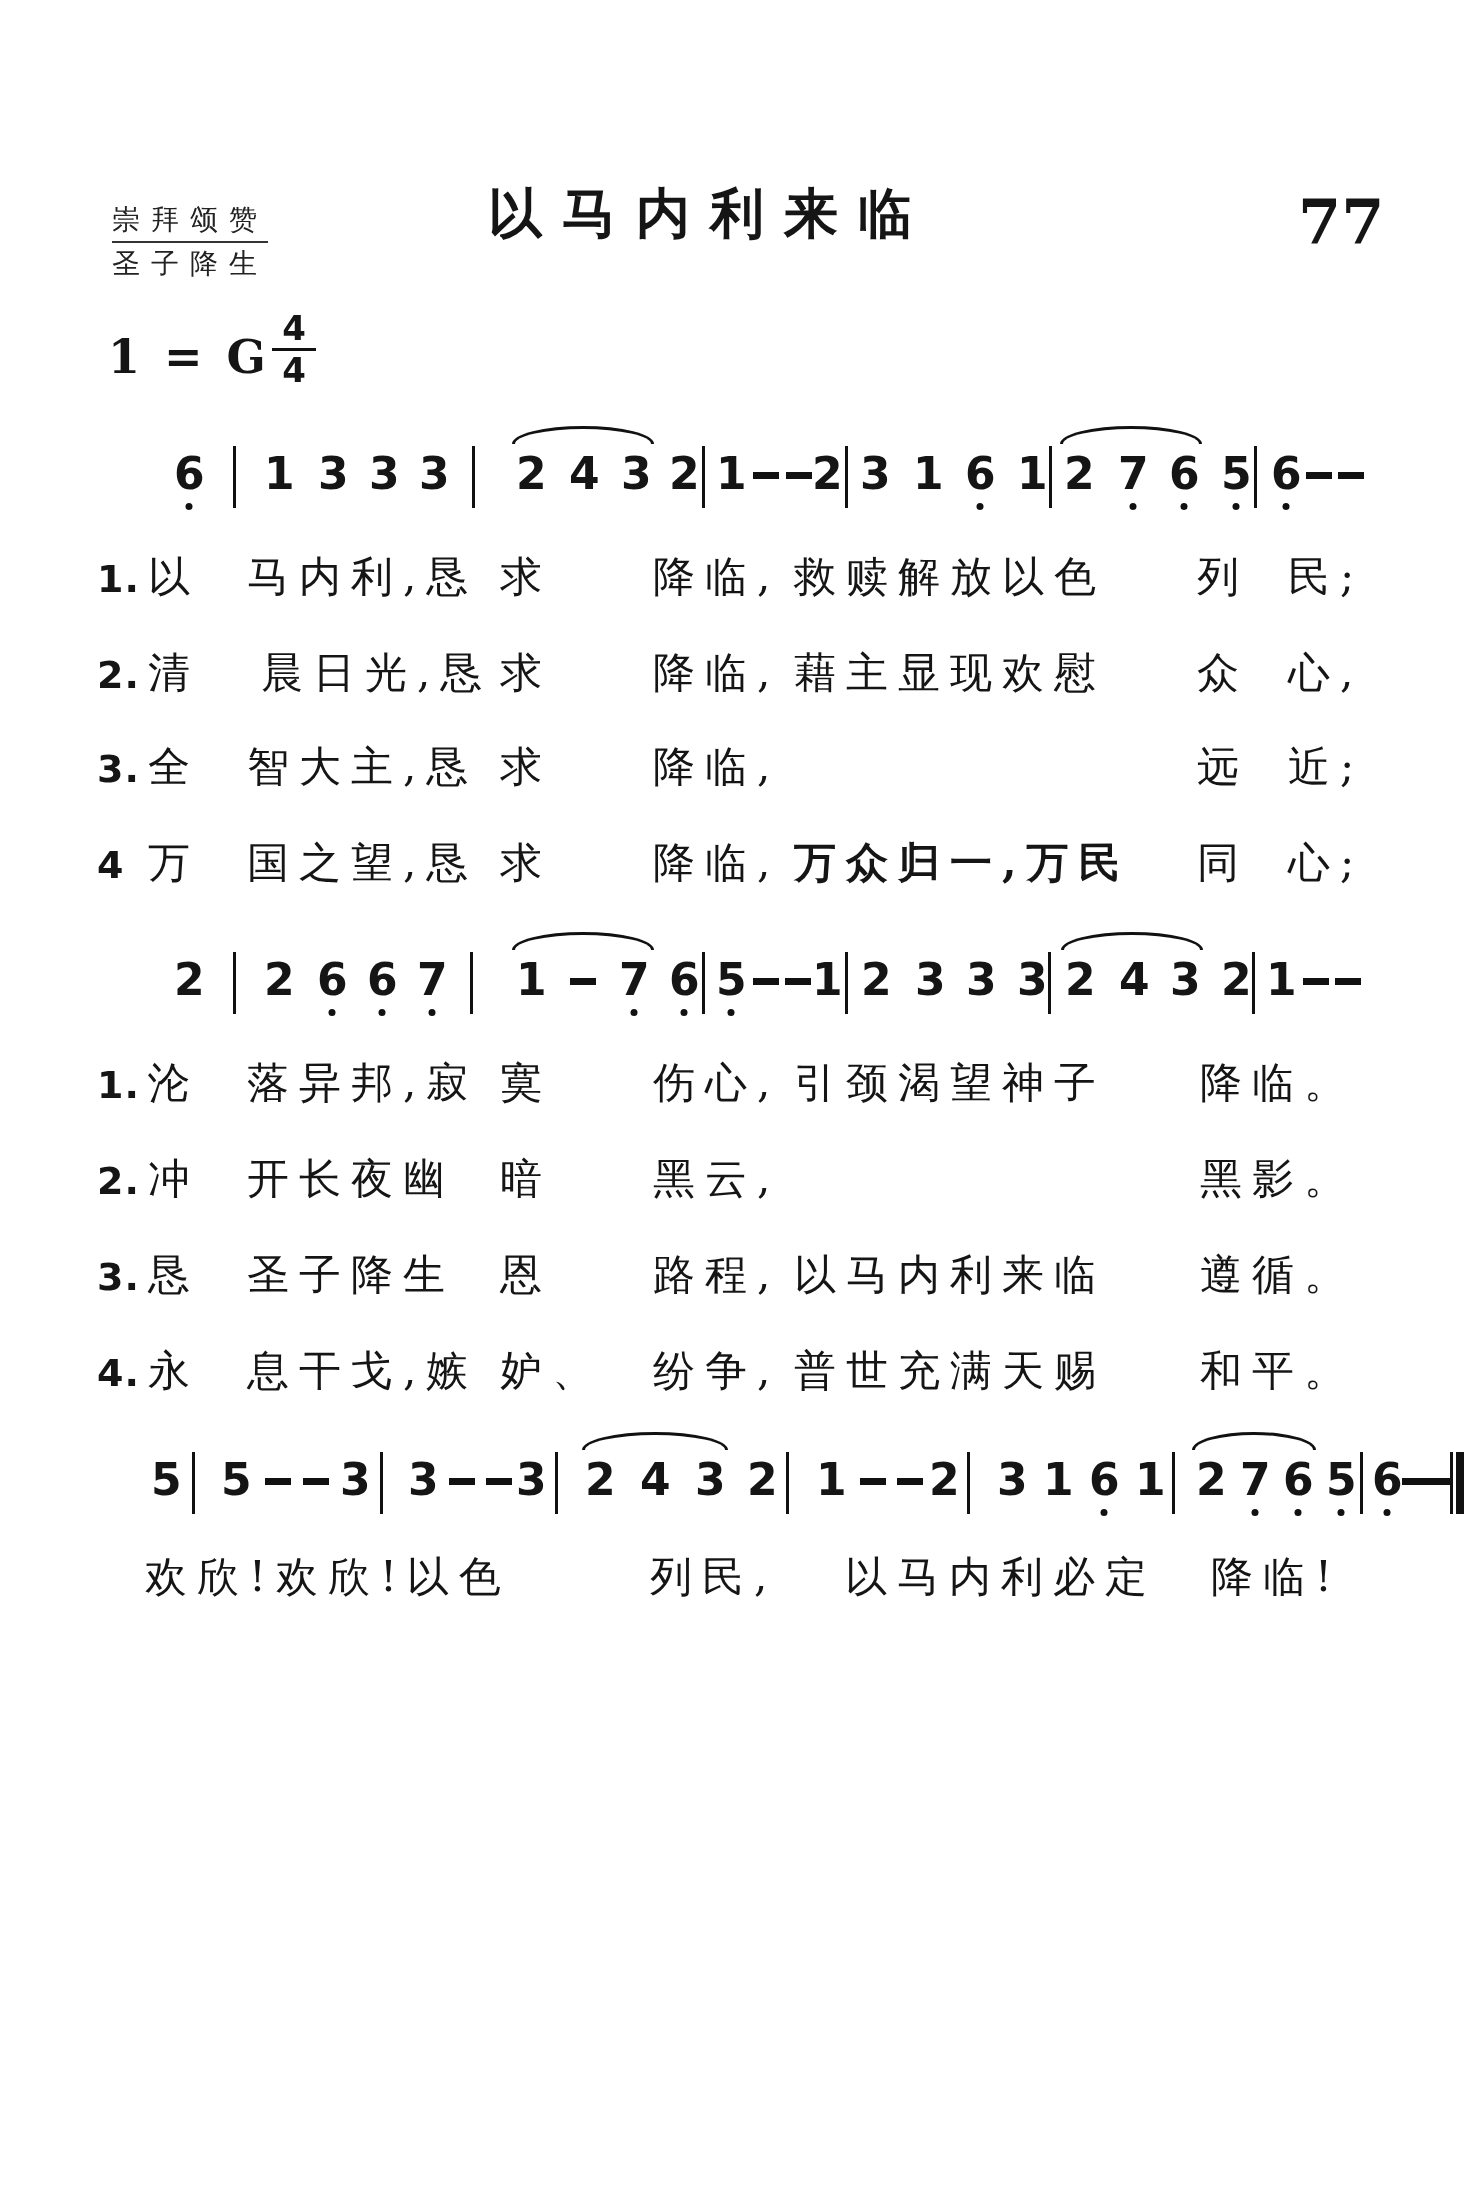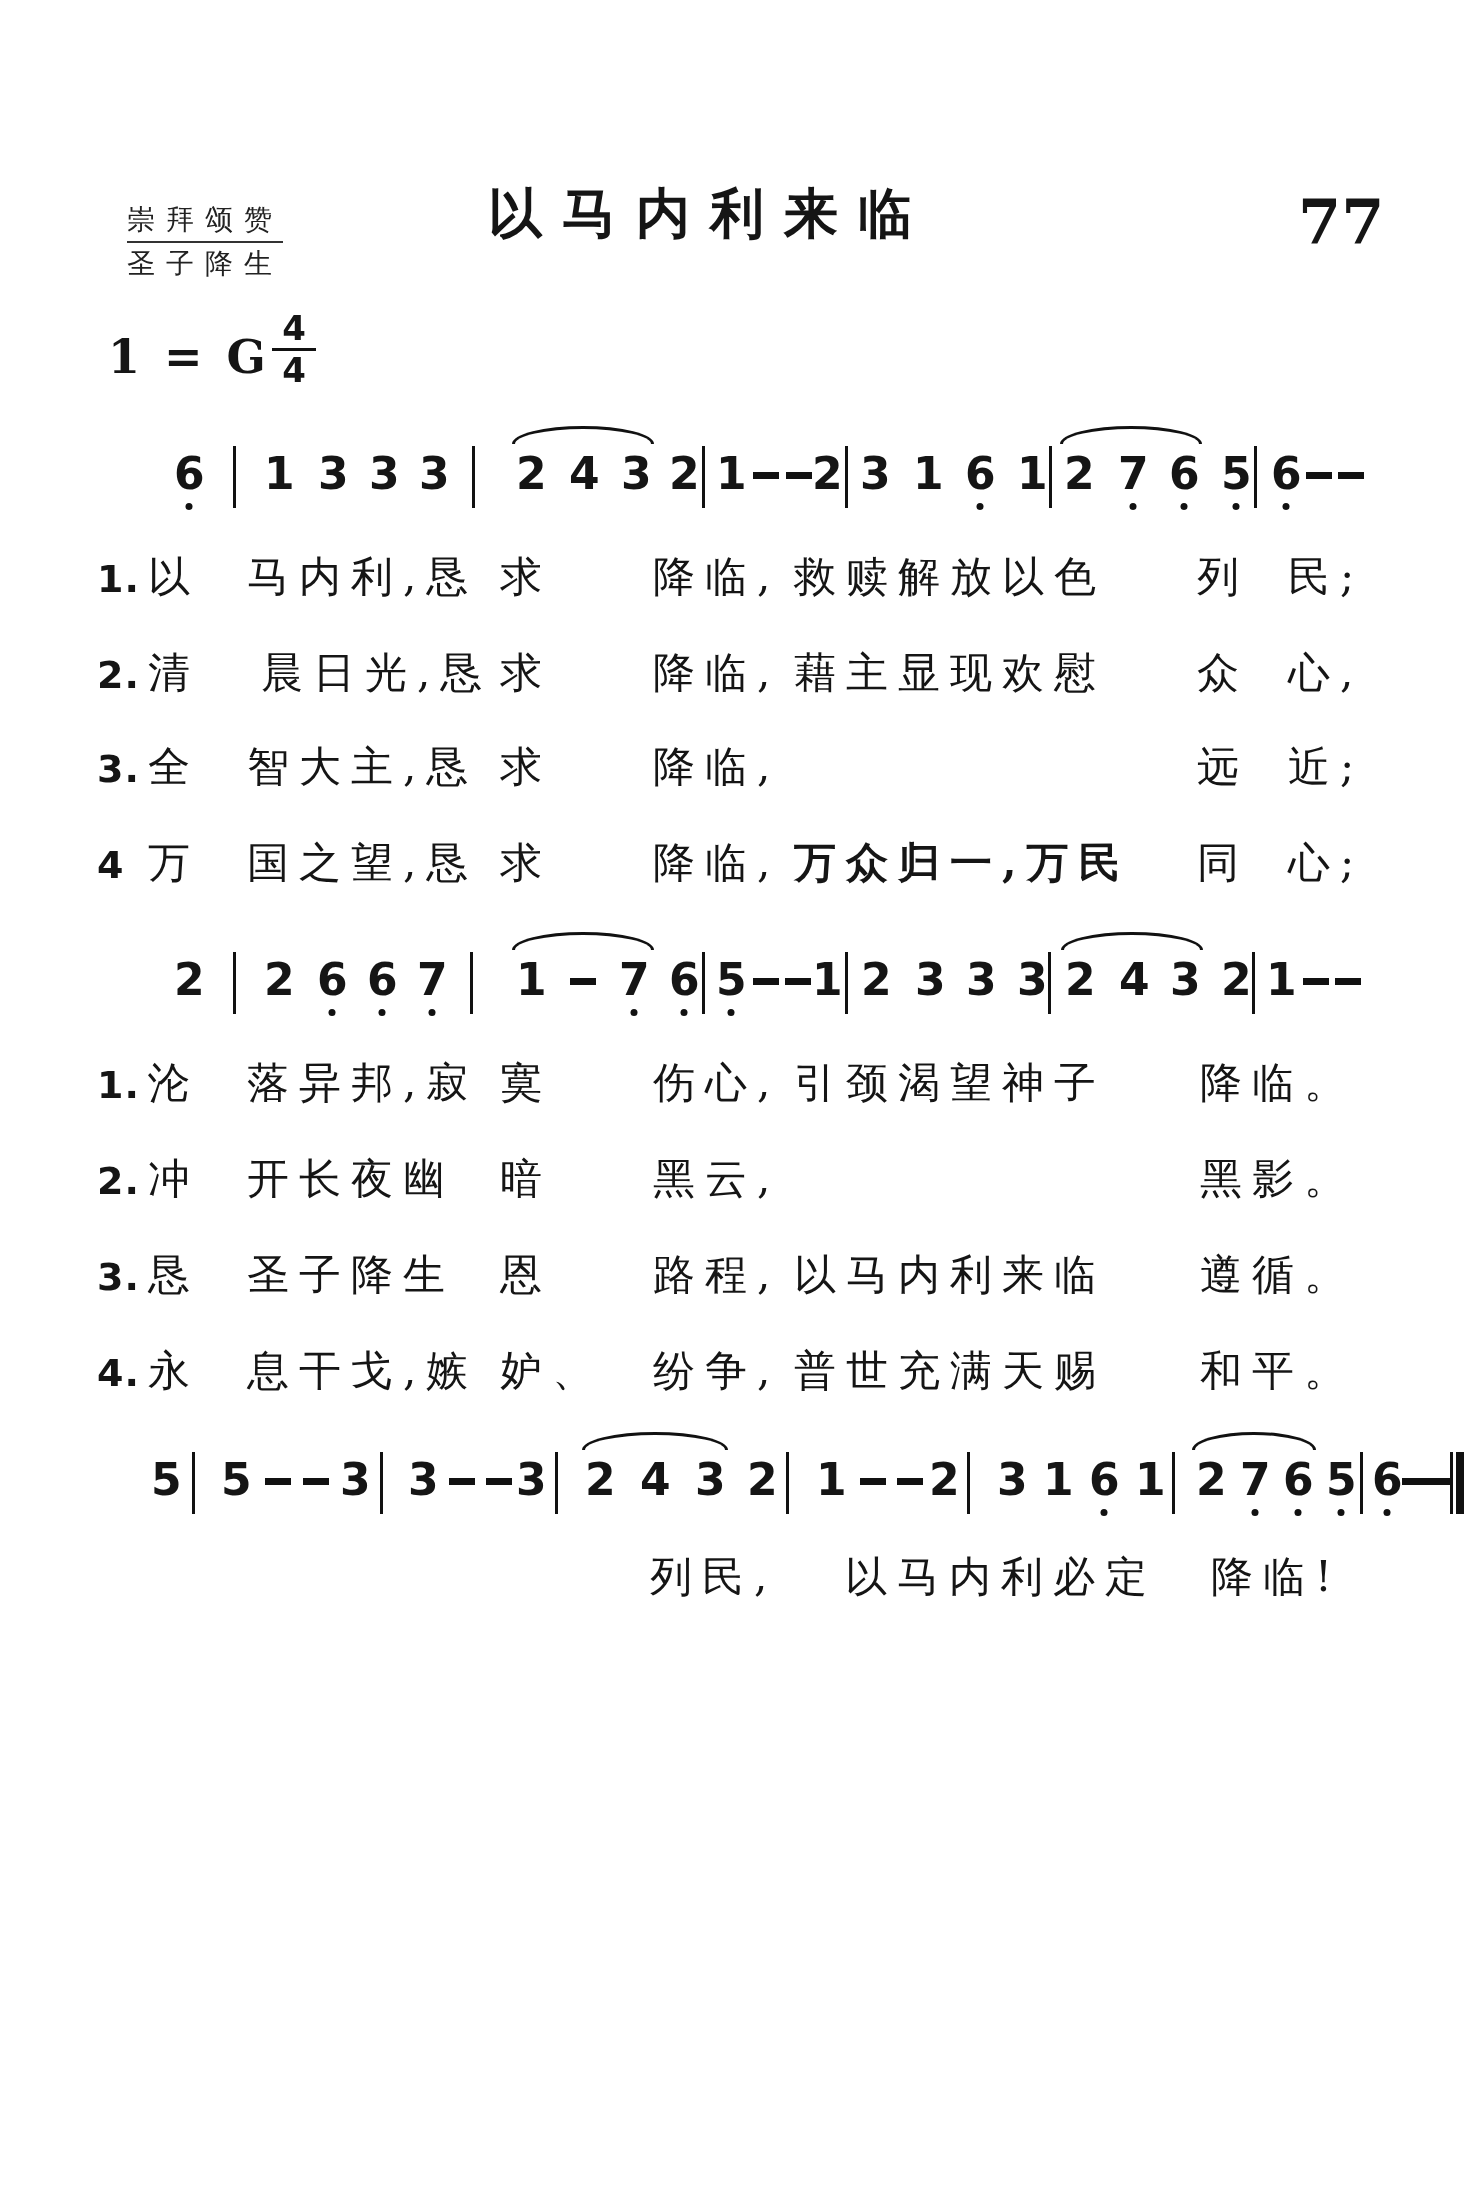--- a/index.html
+++ b/index.html
@@ -2,21 +2,21 @@
 <html><head>
 <meta charset="utf-8">
 <style>
   html,body{margin:0;padding:0;background:#888;}
   .page{
     position:relative;width:1476px;height:2185px;background:#ffffff;
     font-family:"DejaVu Serif","Liberation Serif",serif;color:#151515;
     margin:0 auto;overflow:hidden;
   }
   
-  .cat{position:absolute;left:112px;top:206px;font-size:28px;letter-spacing:11px;line-height:1.0;color:#222;margin-left:15px;}
+  .cat{position:absolute;left:112px;top:206px;font-size:28px;letter-spacing:11px;line-height:1.0;color:#222;}
   .cat-l1{display:inline-block;border-bottom:2px solid #333;padding-bottom:7px;}
   .cat-l2{display:block;padding-top:7px;}
   .title{position:absolute;left:488px;top:178px;font-size:54px;font-weight:900;letter-spacing:20px;white-space:nowrap;}
   .hymn-no{position:absolute;left:1298px;top:186px;font-size:62px;font-weight:bold;}
   
   .keysig{position:absolute;left:108px;top:330px;font-size:46px;font-weight:bold;letter-spacing:4px;white-space:nowrap;}
   .meter{position:absolute;left:272px;top:310px;width:44px;text-align:center;
          font-family:"DejaVu Sans","Liberation Sans",sans-serif;font-weight:bold;font-size:34px;line-height:1.1;}
   .meter .num{display:block;border-bottom:3px solid #111;padding-bottom:1px;}
   .meter .den{display:block;padding-top:1px;}
@@ -231,17 +231,18 @@
     <div class="lrow" style="top: 1346px;">
       <div class="seg vnum" style="left: 97px;">4.</div>
       <div class="seg" style="left: 148px;">永</div>
       <div class="seg" style="left: 247px;">息干戈,嫉</div>
       <div class="seg" style="left: 500px;">妒、</div>
       <div class="seg" style="left: 653px;">纷争,</div>
       <div class="seg" style="left: 794px;">普世充满天赐</div>
       <div class="seg" style="left: 1200px;">和平。</div>
     </div>
     <div class="lrow" style="top: 1552px;">
+      <div class="seg" style="left: 145px;">欢欣!欢欣!以色</div>
       <div class="seg" style="left: 650px;">列民,</div>
       <div class="seg" style="left: 845px;">以马内利必定</div>
       <div class="seg" style="left: 1211px;">降临!</div>
     </div>
   </div>
 
 </body></html>

